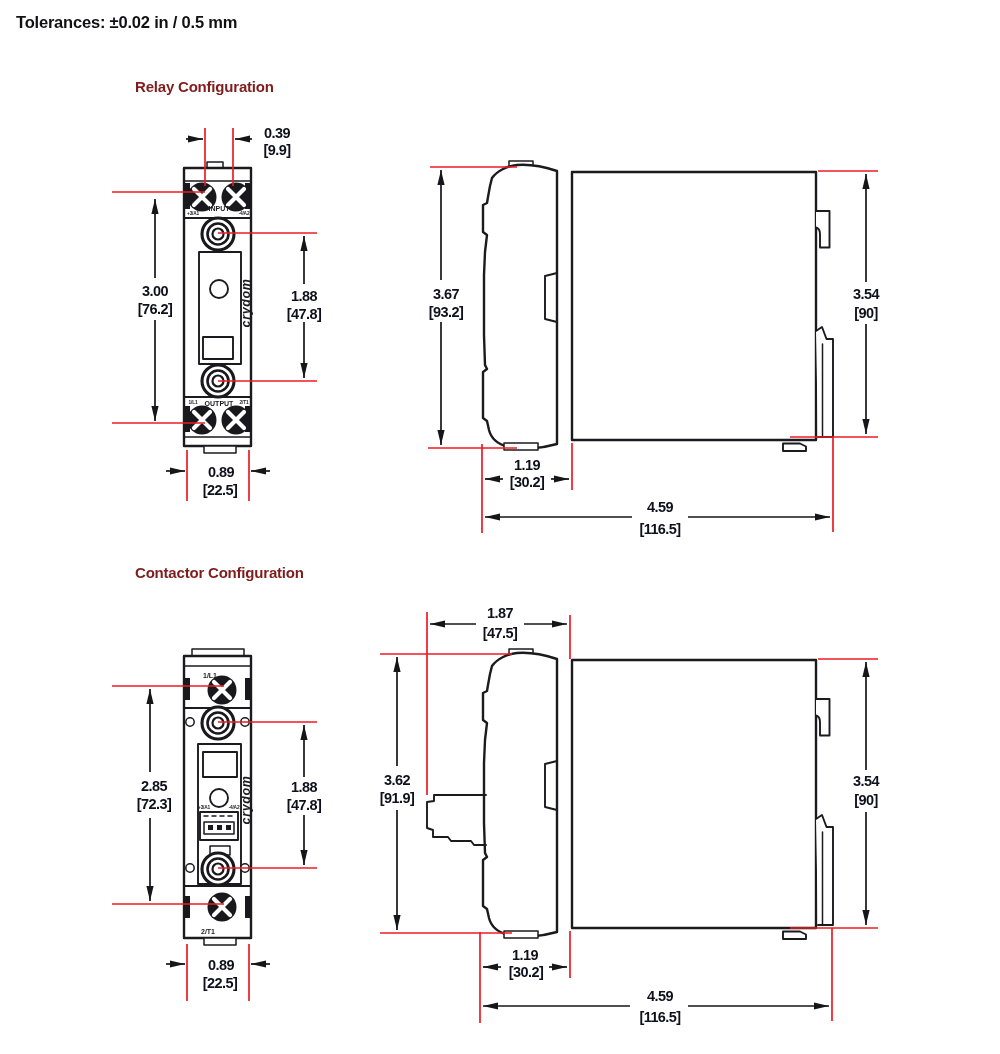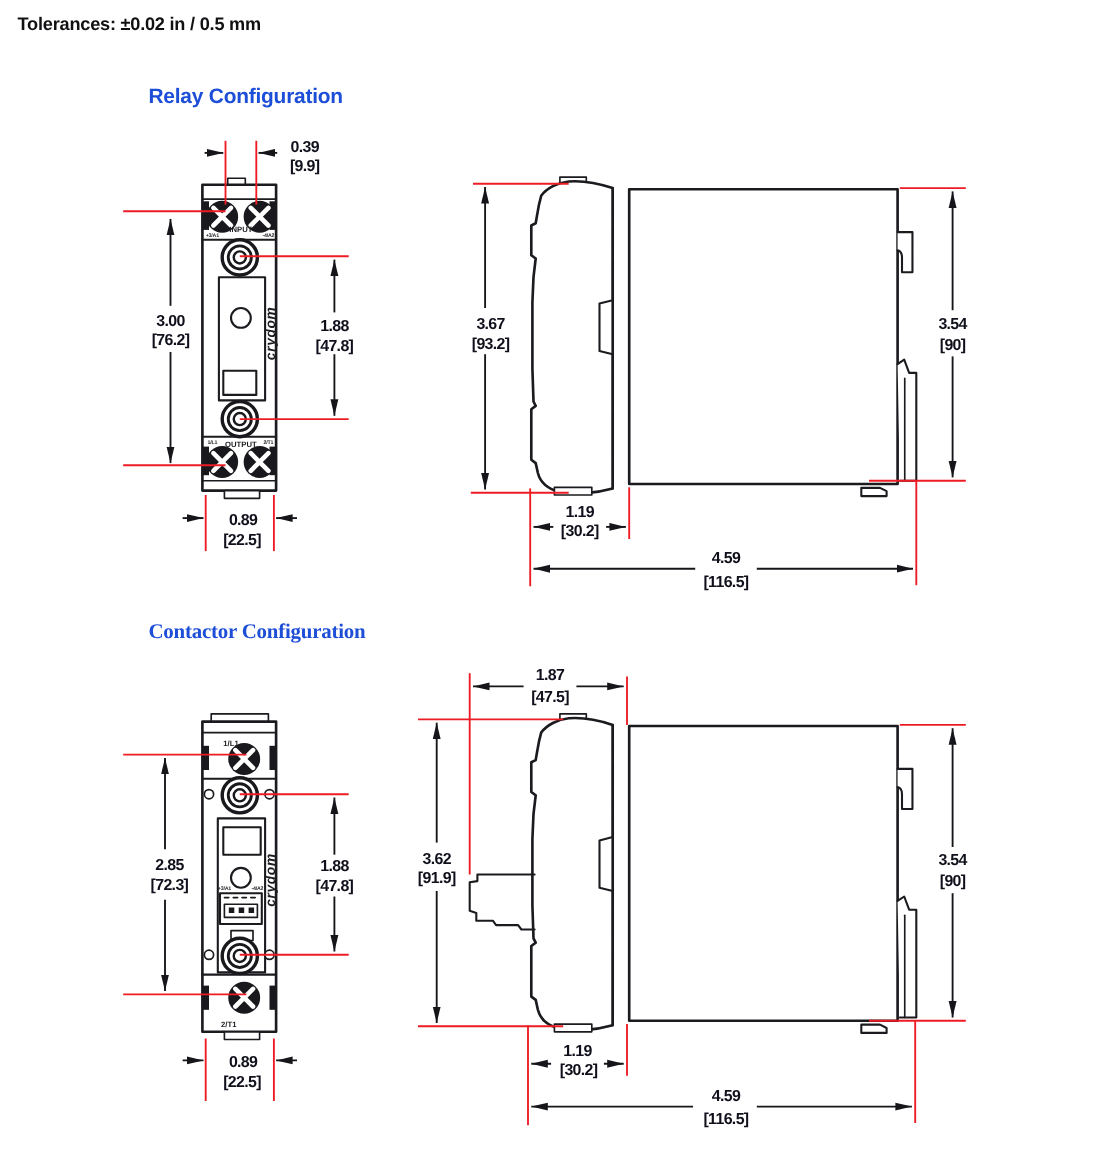--- a/index.html
+++ b/index.html
@@ -1,22 +1,22 @@
 <!DOCTYPE html>
 <html><head>
 <meta charset="utf-8">
 <style>
   html,body{margin:0;padding:0;background:#ffffff;}
   .page{position:relative;width:1000px;height:1054px;background:#fff;overflow:hidden;
         font-family:"Liberation Sans",sans-serif;}
   .hdr{position:absolute;left:16px;top:10px;font-size:16.5px;font-weight:700;
        color:#111114;line-height:25px;letter-spacing:-0.2px;}
-  .sec-title{position:absolute;font-size:19px;font-weight:700;color:#1d4ed8;letter-spacing:-0.2px;}
+  .sec-title{position:absolute;font-size:15px;font-weight:700;color:#7f1d1d;letter-spacing:-0.2px;}
   #relay-title{left:135px;top:78px;}
-  #contactor-title{left:135px;top:564px;font-family:Liberation Serif, serif;}
+  #contactor-title{left:135px;top:564px;}
   svg{position:absolute;left:0;top:0;}
   .k{stroke:#1b1b1f;fill:none;stroke-linejoin:round;stroke-linecap:round;}
   .w2{stroke-width:2.4px;} .w1{stroke-width:1.9px;} .thin{stroke-width:1.5px;}
   .fw{fill:#ffffff;}
   .r{stroke:#ed1c24;stroke-width:1.7px;fill:none;}
   .d{stroke:#16161a;stroke-width:1.7px;fill:none;}
   .dim-t{font-family:"Liberation Sans",sans-serif;font-size:14.5px;font-weight:700;
          fill:#10101c;text-anchor:middle;letter-spacing:-0.6px;}
   .lbl{font-family:"Liberation Sans",sans-serif;font-weight:700;fill:#1b1b1f;text-anchor:middle;}
   .f7{font-size:7px;} .f45{font-size:4.8px;letter-spacing:-0.2px;}

